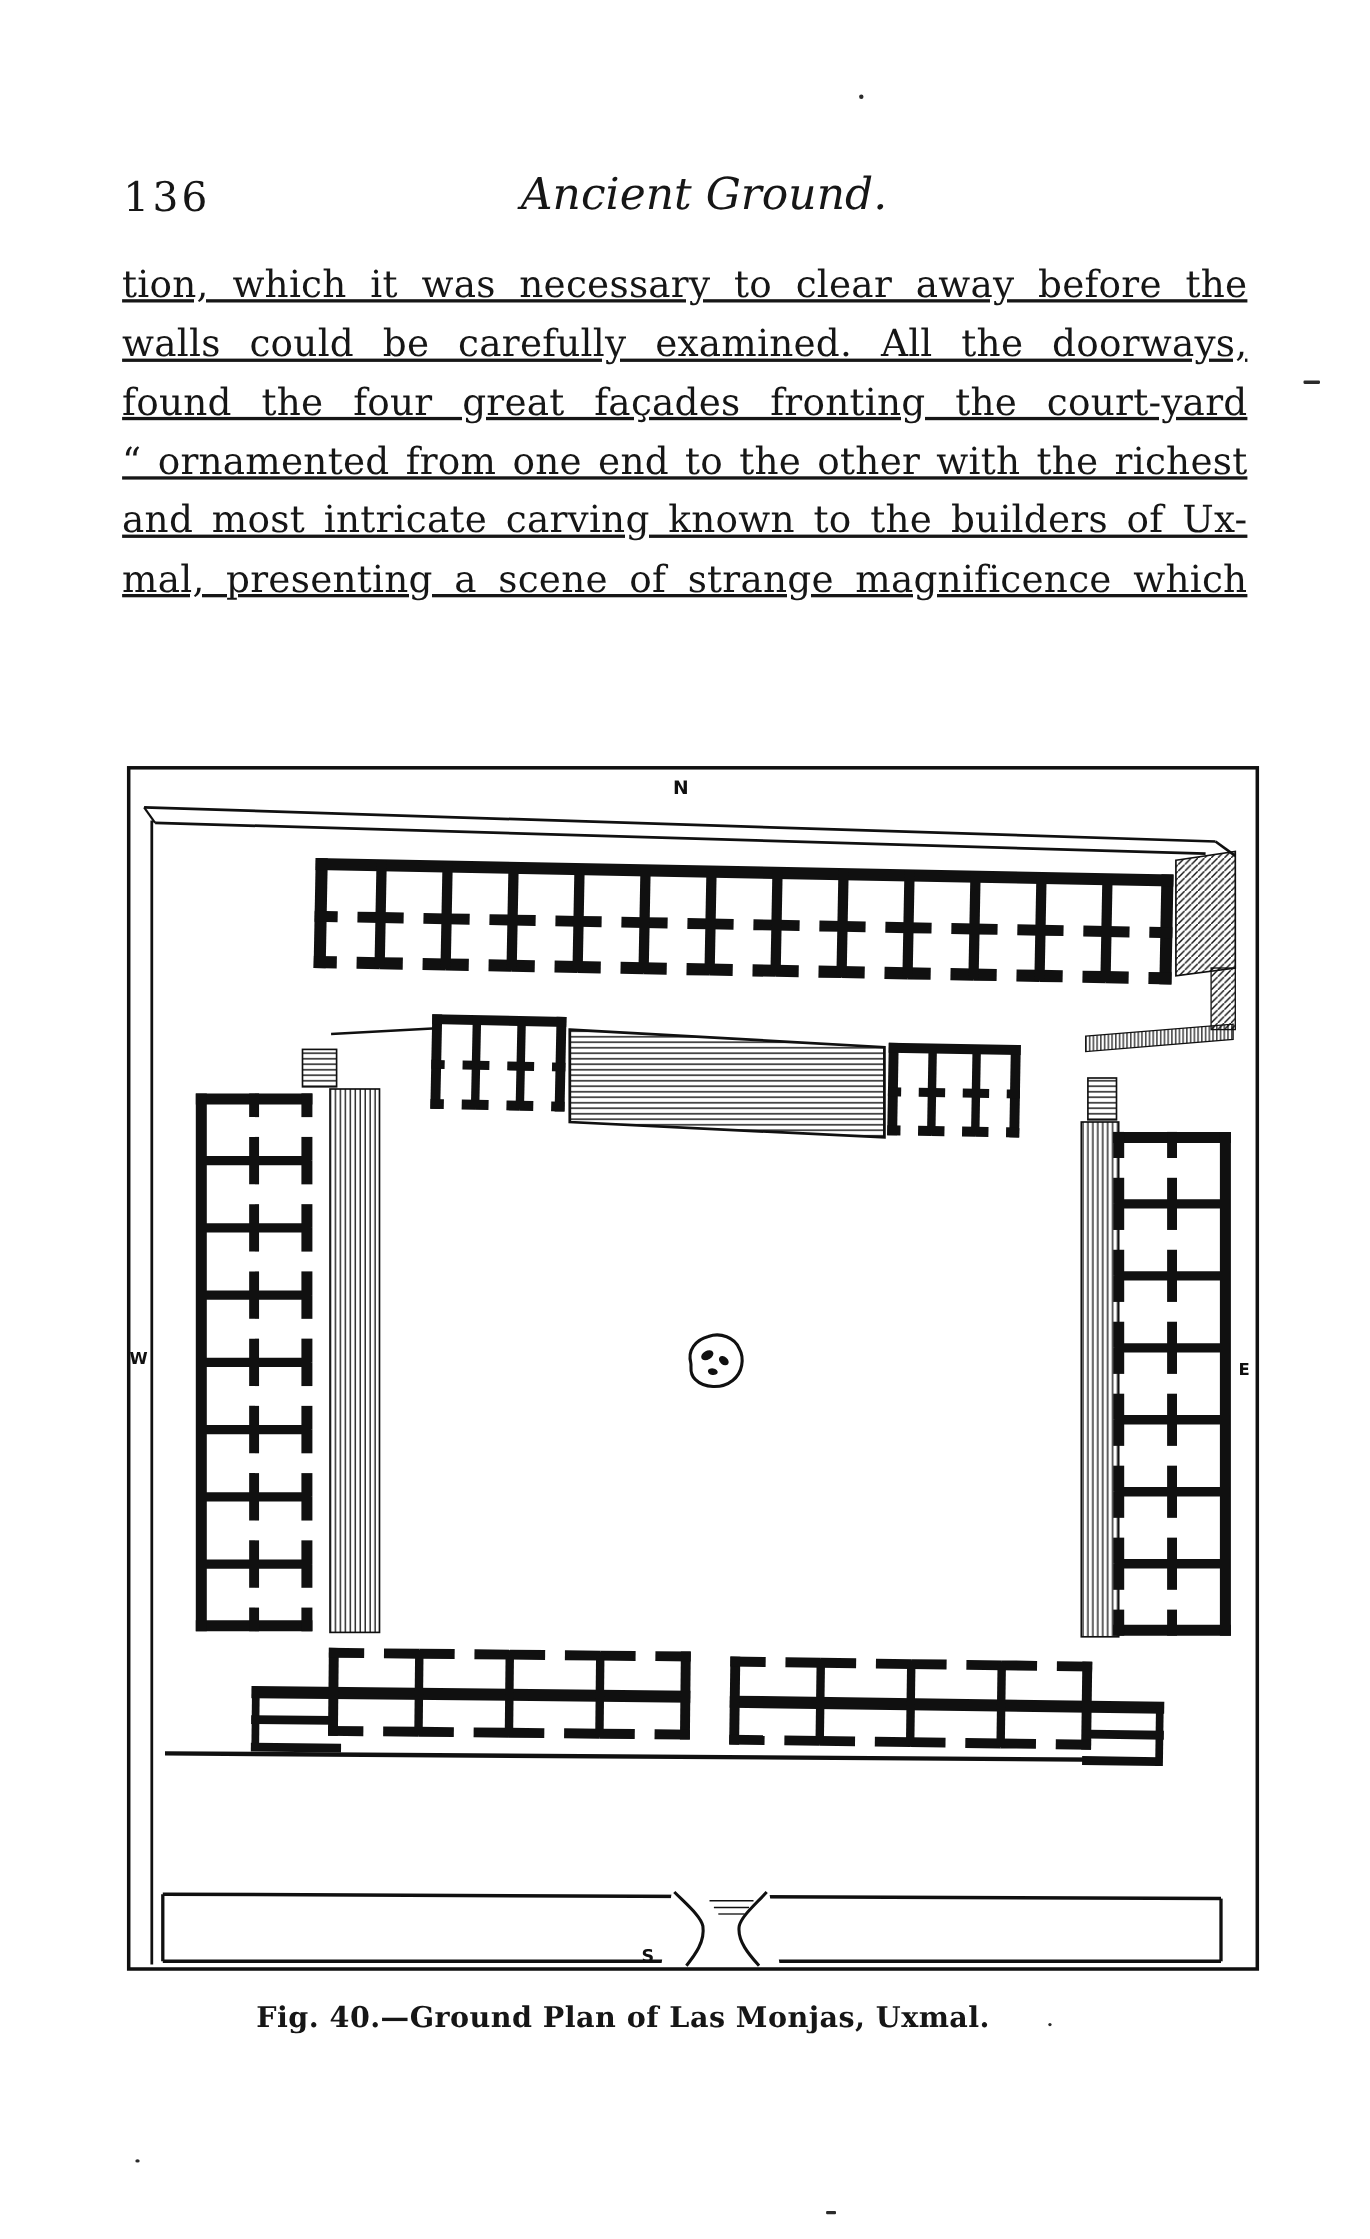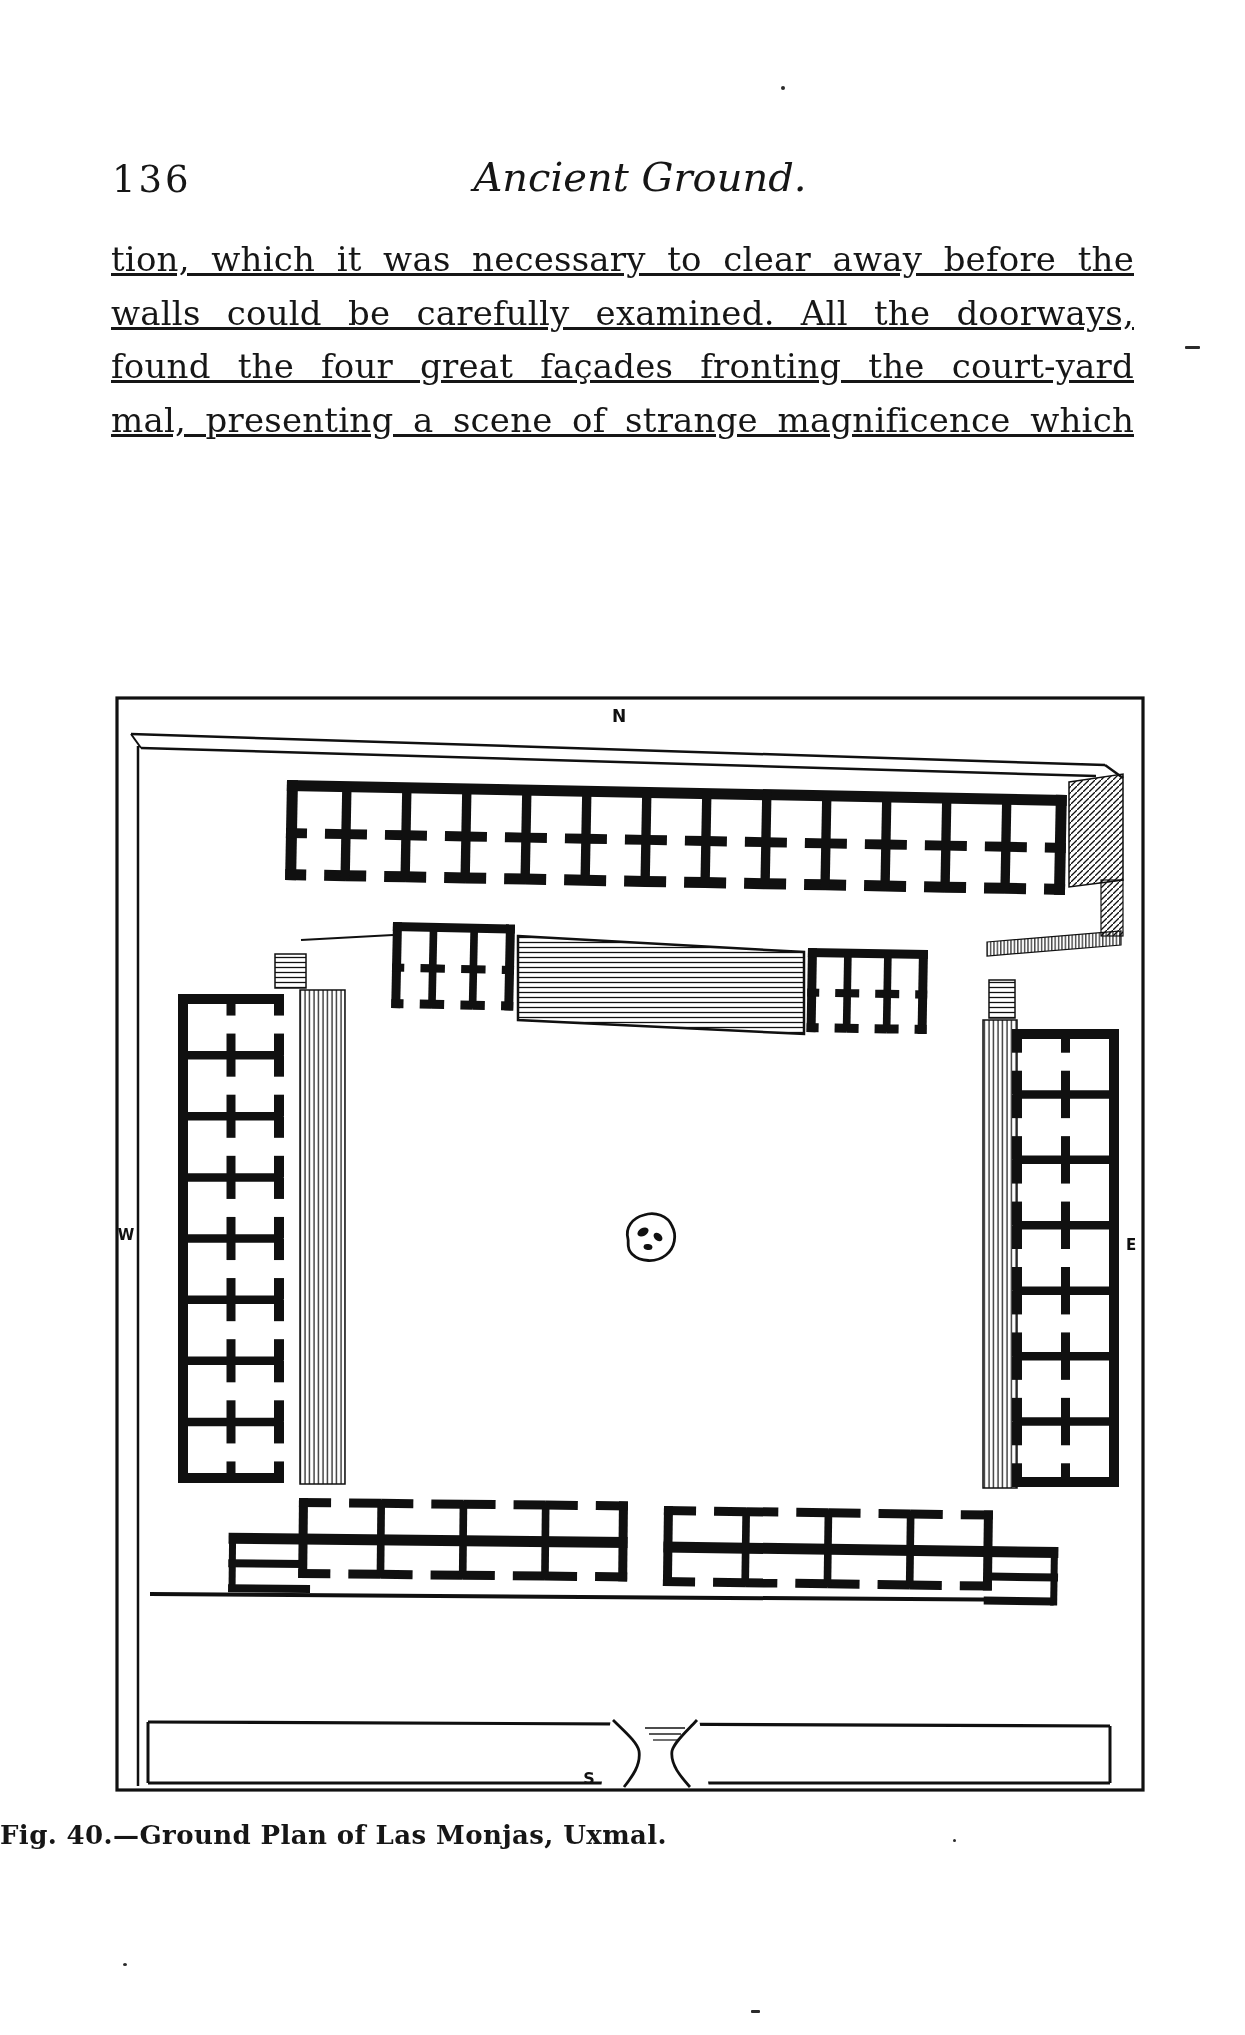--- a/index.html
+++ b/index.html
@@ -8,39 +8,41 @@
     font-family:"DejaVu Serif","Liberation Serif",serif;color:#161616;
     overflow:hidden;
   }
   .hdr-num{position:absolute;left:112px;top:158px;font-size:37px;letter-spacing:3px;}
   .hdr-title{position:absolute;left:640px;top:154px;transform:translateX(-50%);
     font-style:italic;font-size:40px;white-space:nowrap;}
   .body-text{position:absolute;left:111px;top:233px;width:1023px;font-size:34px;text-decoration:underline;}
   .tl{line-height:53.5px;text-align:justify;text-align-last:justify;letter-spacing:0.2px;}
   .fig{position:absolute;left:105px;top:690px;width:1045px;height:1110px;}
   .fig svg{display:block;width:1045px;height:1110px;}
-  .caption{position:absolute;left:0;top:1820px;width:1133px;text-align:left;
+  .caption{position:absolute;left:0;top:1820px;width:1133px;text-align:center;
     font-size:26px;font-weight:600;letter-spacing:0.4px;}
   .artifact{position:absolute;background:#2b2b2b;border-radius:1px;}
   .a1{left:781px;top:86px;width:4px;height:4px;border-radius:50%;}
   .a2{left:1185px;top:346px;width:15px;height:3px;}
   .a3{left:953px;top:1839px;width:3px;height:3px;border-radius:50%;}
   .a4{left:123px;top:1963px;width:4px;height:3px;border-radius:50%;}
   .a5{left:751px;top:2010px;width:9px;height:3px;}
 </style>
 </head>
 <body>
 
 <div class="hdr-num">136</div>
 <div class="hdr-title">Ancient Ground.</div>
 
 <div class="body-text">
   <div class="tl">tion, which it was necessary to clear away before the</div>
   <div class="tl">walls could be carefully examined. All the doorways,</div>
   <div class="tl">found the four great façades fronting the court-yard</div>
+  <div class="tl">“ ornamented from one end to the other with the richest</div>
+  <div class="tl">and most intricate carving known to the builders of Ux-</div>
   <div class="tl">mal, presenting a scene of strange magnificence which</div>
 </div>
 
 <div class="fig" id="figure-host">
     <svg viewBox="0 0 1045 1110">
       <defs>
         <pattern id="hH" width="6" height="5" patternUnits="userSpaceOnUse">
           <line x1="0" y1="2.5" x2="6" y2="2.5" stroke="#101010" stroke-width="1.3"></line>
         </pattern>
         <pattern id="hV" width="4.5" height="6" patternUnits="userSpaceOnUse">

